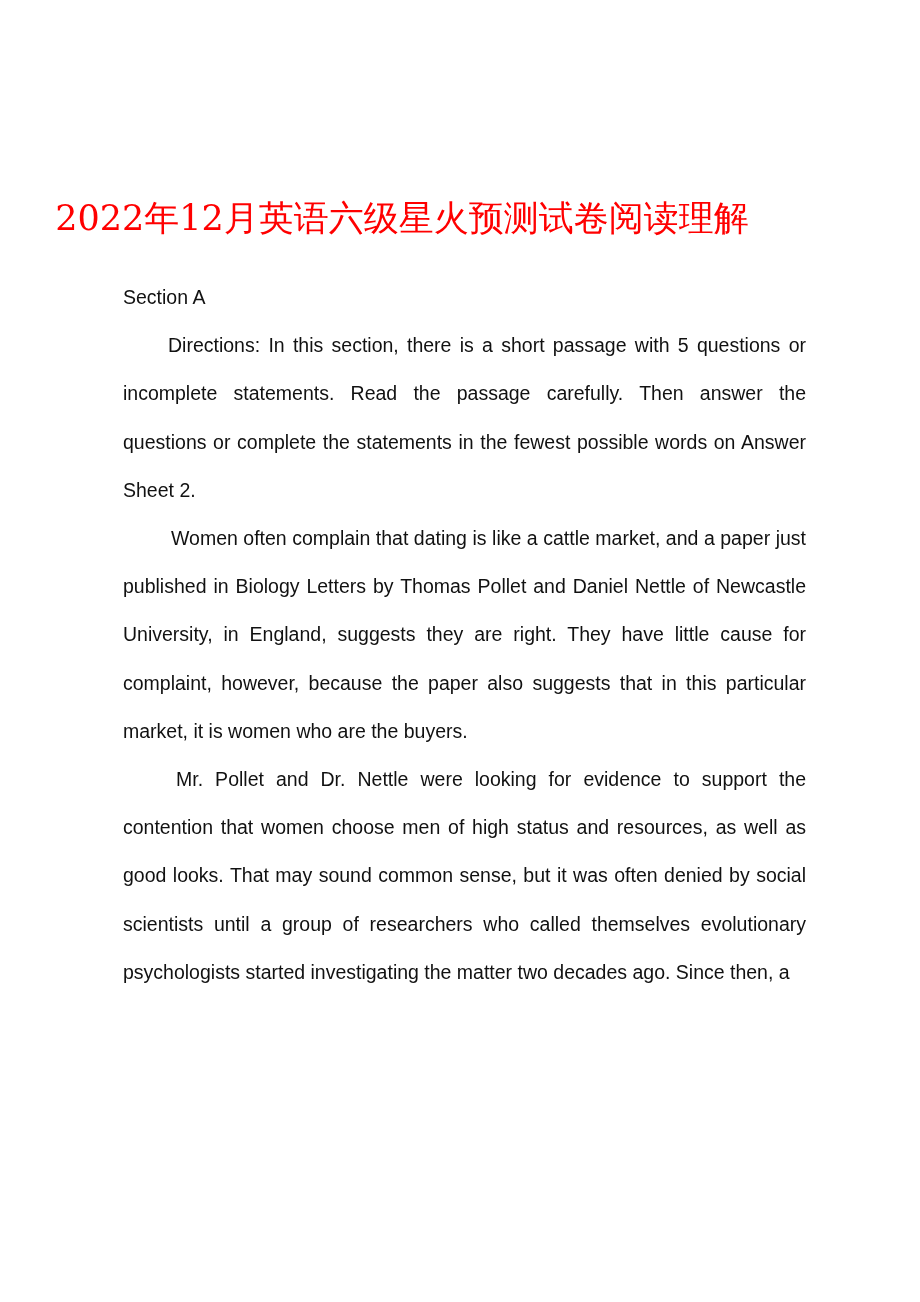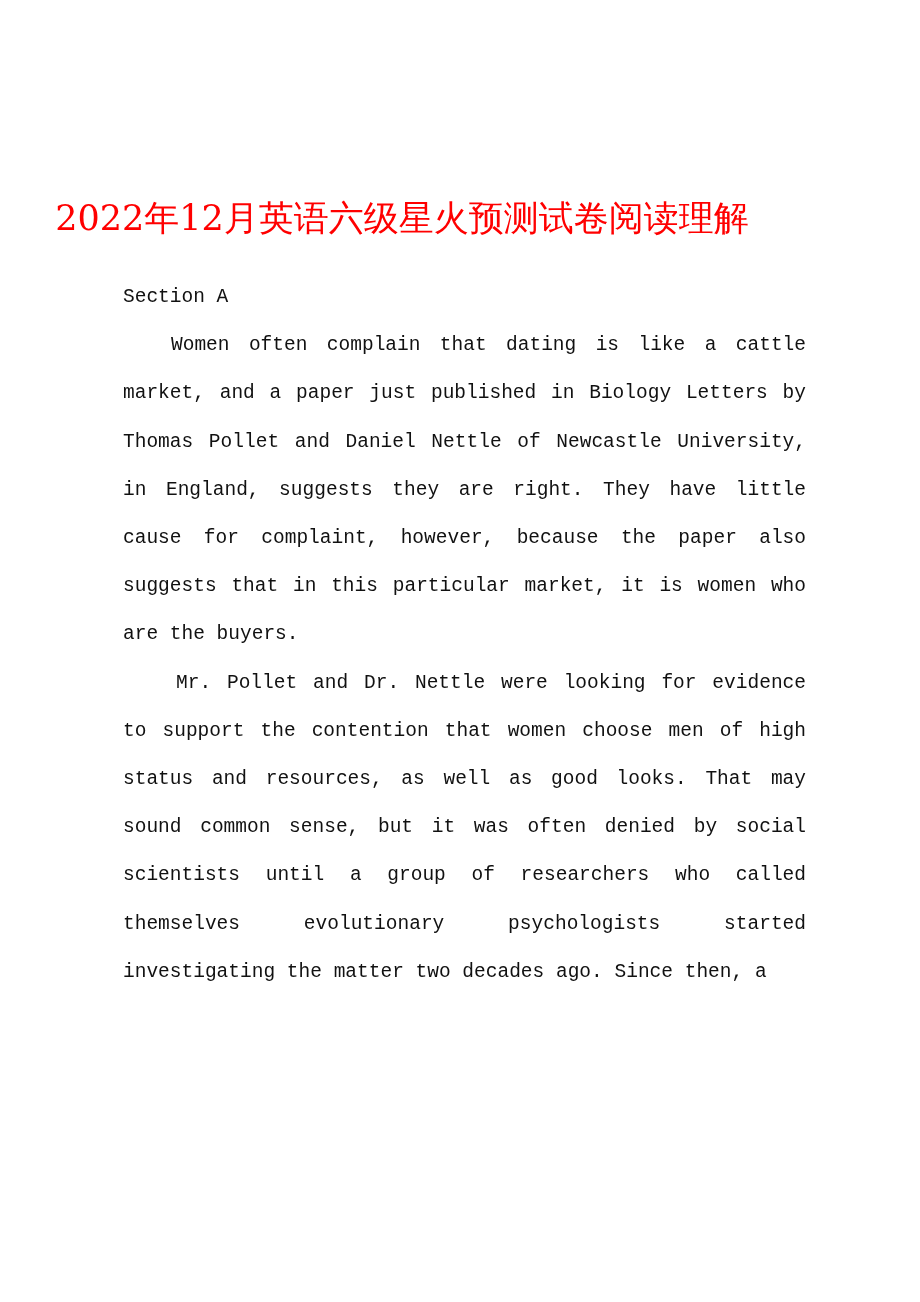--- a/index.html
+++ b/index.html
@@ -31,21 +31,21 @@
       line-height: 52px;
       font-weight: normal;
       margin: 0;
       letter-spacing: 0px;
     }
     .body-text {
       position: absolute;
       top: 273px;
       left: 0;
       width: 683px;
-      font-family: Liberation Mono, monospace;
+      font-family: Liberation Sans, sans-serif;
       font-size: 19.5px;
       line-height: 48.2px;
       color: #111111;
     }
     .body-text p {
       margin: 0;
       text-align: justify;
       text-align-last: left;
     }
     .indent-1 { text-indent: 45px; }
@@ -55,19 +55,20 @@
   </style>
 </head>
 <body>
 
 <div class="page">
   <h1 class="title">2022年12月英语六级星火预测试卷阅读理解</h1>
 
   <div class="body-text">
     <p>Section A</p>
 
+    <p class="indent-1">Directions: In this section, there is a short passage with 5 questions or incomplete statements. Read the passage carefully. Then answer the questions or complete the statements in the fewest possible words on Answer Sheet 2.</p>
 
 
     <p class="indent-3">Women often complain that dating is like a cattle market, and a paper just published in Biology Letters by Thomas Pollet and Daniel Nettle of Newcastle University, in England, suggests they are right. They have little cause for complaint, however, because the paper also suggests that in this particular market, it is women who are the buyers.</p>
 
     <p class="indent-4">Mr. Pollet and Dr. Nettle were looking for evidence to support the contention that women choose men of high status and resources, as well as good looks. That may sound common sense, but it was often denied by social scientists until a group of researchers who called themselves evolutionary psychologists started investigating the matter two decades ago. Since then, a</p>
   </div>
 </div>
 
 </body></html>

